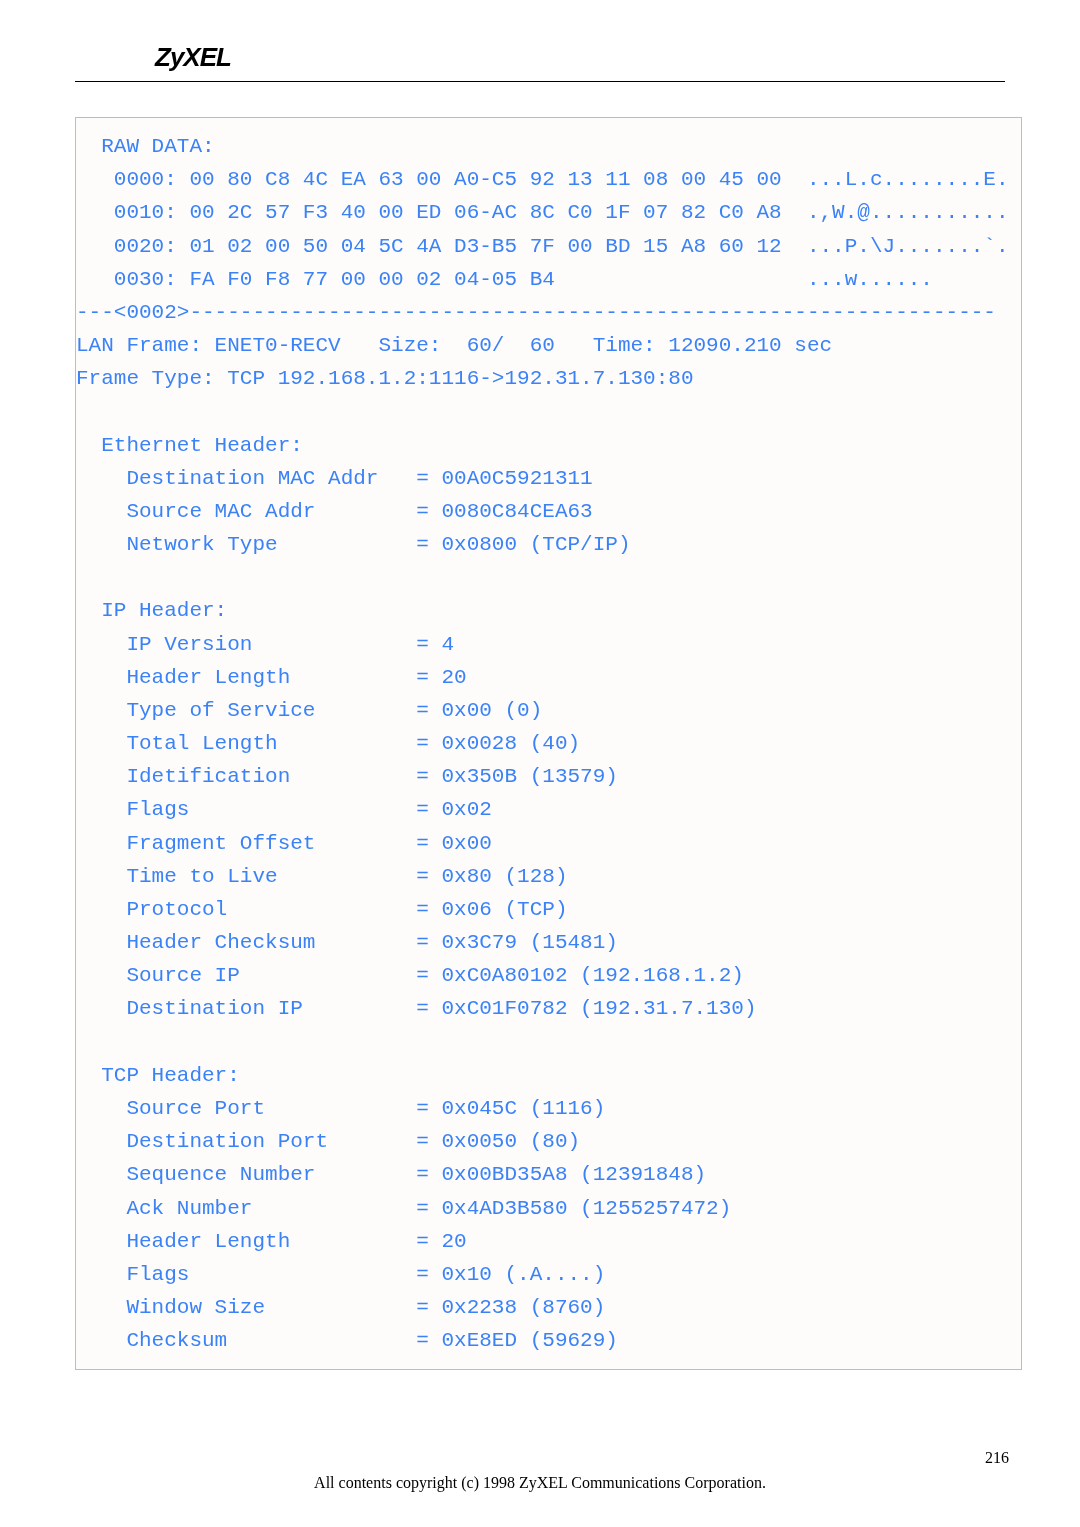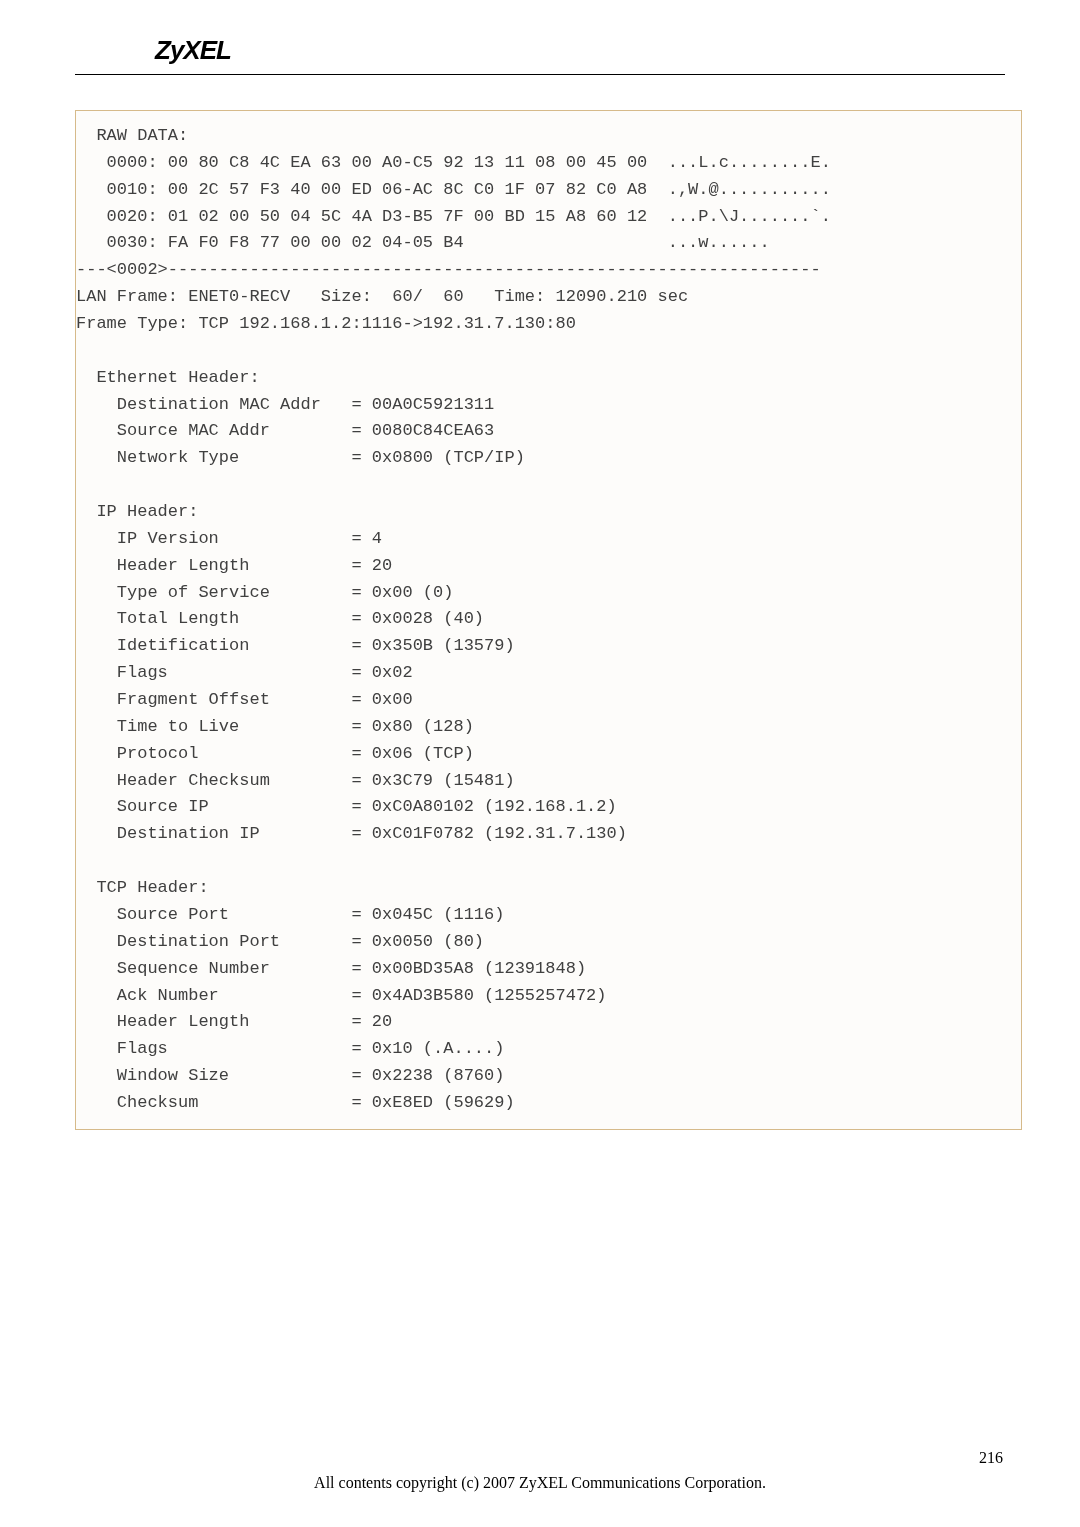--- a/index.html
+++ b/index.html
@@ -9,66 +9,66 @@
       background: #ffffff;
       font-family: "Times New Roman", Times, serif;
       position: relative;
     }
     .header {
       display: flex;
       justify-content: space-between;
       align-items: baseline;
       padding: 30px 80px 8px 80px;
       border-bottom: 1.5px solid #000;
-      margin: 5px 75px;
+      margin: 12px 75px;
     }
     .logo {
       font-family: Arial, Helvetica, sans-serif;
       font-weight: 900;
       font-style: italic;
       font-size: 26px;
       letter-spacing: -1px;
     }
     .title {
       font-family: "Times New Roman", Times, serif;
       font-weight: bold;
       font-size: 24px;
     }
     .code-box {
       margin: 35px 58px 0 75px;
       border: 1px solid #d6ba8a;
       background: #fdfcfa;
       padding: 12px 0 12px 0;
       font-family: "Courier New", Courier, monospace;
-      font-size: 17px;
-      color: #404040;
+      font-size: 21px;
+      color: #3b82f6;
       line-height: 1.58;
       white-space: pre;
     }
     .code-line { padding-left: 0; }
     .footer {
       position: absolute;
       bottom: 35px;
       width: 100%;
       text-align: center;
       font-family: "Times New Roman", Times, serif;
       font-size: 16px;
     }
     .page-num {
       position: absolute;
       bottom: 60px;
-      right: 77px;
+      right: 71px;
       font-family: "Times New Roman", Times, serif;
       font-size: 16px;
       margin-left: 11px;
     }
   </style>
 </head>
 <body>
 
 <div class="header">
   <div class="logo">ZyXEL</div>
 </div>
 
 <div class="code-box" id="code-box"><div class="code-line">  RAW DATA:</div><div class="code-line">   0000: 00 80 C8 4C EA 63 00 A0-C5 92 13 11 08 00 45 00  ...L.c........E.</div><div class="code-line">   0010: 00 2C 57 F3 40 00 ED 06-AC 8C C0 1F 07 82 C0 A8  .,W.@...........</div><div class="code-line">   0020: 01 02 00 50 04 5C 4A D3-B5 7F 00 BD 15 A8 60 12  ...P.\J.......`.</div><div class="code-line">   0030: FA F0 F8 77 00 00 02 04-05 B4                    ...w......</div><div class="code-line">---&lt;0002&gt;----------------------------------------------------------------</div><div class="code-line">LAN Frame: ENET0-RECV   Size:  60/  60   Time: 12090.210 sec</div><div class="code-line">Frame Type: TCP 192.168.1.2:1116-&gt;192.31.7.130:80</div><div class="code-line">&nbsp;</div><div class="code-line">  Ethernet Header:</div><div class="code-line">    Destination MAC Addr   = 00A0C5921311</div><div class="code-line">    Source MAC Addr        = 0080C84CEA63</div><div class="code-line">    Network Type           = 0x0800 (TCP/IP)</div><div class="code-line">&nbsp;</div><div class="code-line">  IP Header:</div><div class="code-line">    IP Version             = 4</div><div class="code-line">    Header Length          = 20</div><div class="code-line">    Type of Service        = 0x00 (0)</div><div class="code-line">    Total Length           = 0x0028 (40)</div><div class="code-line">    Idetification          = 0x350B (13579)</div><div class="code-line">    Flags                  = 0x02</div><div class="code-line">    Fragment Offset        = 0x00</div><div class="code-line">    Time to Live           = 0x80 (128)</div><div class="code-line">    Protocol               = 0x06 (TCP)</div><div class="code-line">    Header Checksum        = 0x3C79 (15481)</div><div class="code-line">    Source IP              = 0xC0A80102 (192.168.1.2)</div><div class="code-line">    Destination IP         = 0xC01F0782 (192.31.7.130)</div><div class="code-line">&nbsp;</div><div class="code-line">  TCP Header:</div><div class="code-line">    Source Port            = 0x045C (1116)</div><div class="code-line">    Destination Port       = 0x0050 (80)</div><div class="code-line">    Sequence Number        = 0x00BD35A8 (12391848)</div><div class="code-line">    Ack Number             = 0x4AD3B580 (1255257472)</div><div class="code-line">    Header Length          = 20</div><div class="code-line">    Flags                  = 0x10 (.A....)</div><div class="code-line">    Window Size            = 0x2238 (8760)</div><div class="code-line">    Checksum               = 0xE8ED (59629)</div></div>
 
 <div class="page-num">216</div>
-<div class="footer">All contents copyright (c) 2007 ZyXEL Communications Corporation.</div>
+<div class="footer">All contents copyright (c) 1998 ZyXEL Communications Corporation.</div>
 
 </body></html>

